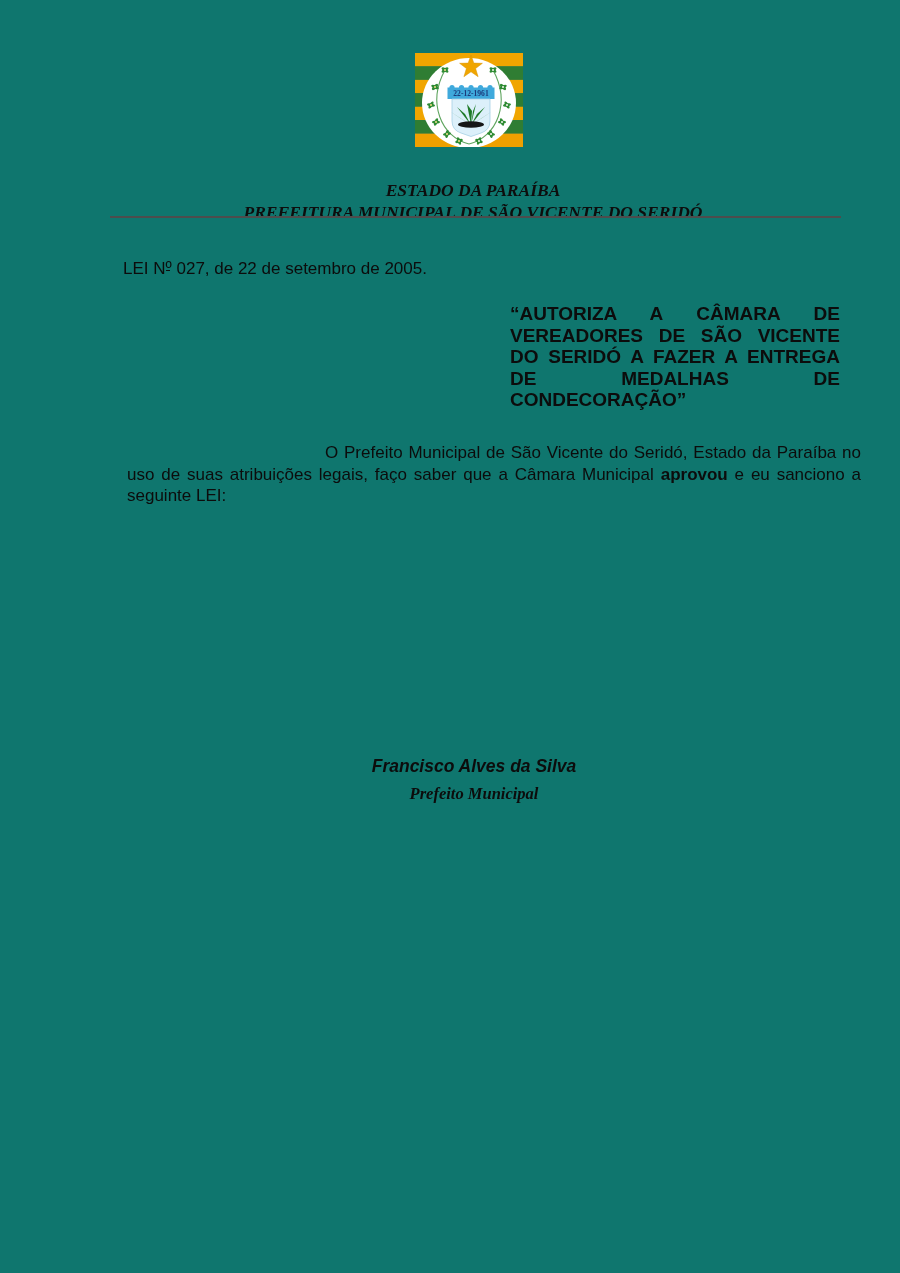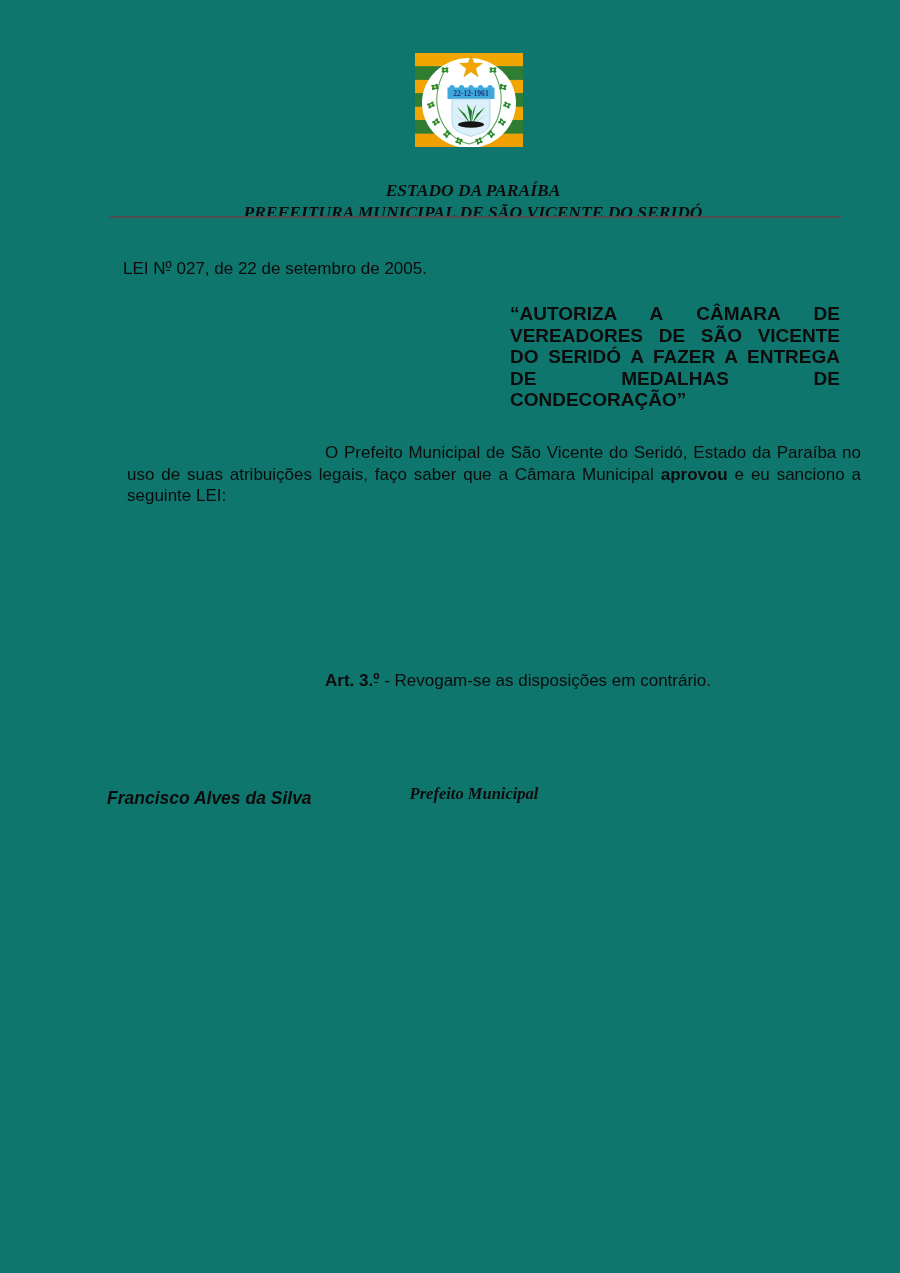--- a/index.html
+++ b/index.html
@@ -16,21 +16,21 @@
   .para{position:absolute;left:115px;width:734px;margin:12px;text-align:justify;
         font-size:17px;line-height:21.5px;text-indent:198px;}
   .preamble{top:430px;}
   .art1{top:514px;}
   .art2{top:598px;}
   .art3{top:658px;}
   .bold{font-weight:bold;}
   .ord{position:relative;}
   .ord::after{content:"";position:absolute;left:0.02em;right:0.1em;top:0.62em;
         border-bottom:1.6px solid currentColor;}
-  .sig-name{position:absolute;left:107px;top:788px;width:734px;text-align:left;
+  .sig-name{position:absolute;left:107px;top:756px;width:734px;text-align:center;
         font-weight:bold;font-style:italic;font-size:17.5px;}
   .sig-title{position:absolute;left:107px;top:784px;width:734px;text-align:center;
         font-family:"Liberation Serif", serif;font-weight:bold;font-style:italic;font-size:16.5px;}
 </style>
 </head>
 <body>
 
 <div class="page">
 
   <svg class="emblem" viewBox="0 0 108 94">
@@ -146,18 +146,17 @@
   <div class="rule"></div>
 
   <p class="lei-line"><span>LEI N</span><span class="ord">º</span><span> 027, de 22 de setembro de 2005.</span></p>
 
   <p class="epigraph">“AUTORIZA A CÂMARA DE VEREADORES DE SÃO VICENTE DO SERIDÓ A FAZER A ENTREGA DE MEDALHAS DE CONDECORAÇÃO”</p>
 
   <p class="para preamble"><span>O Prefeito Municipal de São Vicente do Seridó, Estado da Paraíba no uso de suas atribuições legais, faço saber que a Câmara Municipal </span><span class="bold">aprovou</span><span> e eu sanciono a seguinte LEI:</span></p>
 
 
 
-  <p class="para art3"><span class="bold">Art. 3.</span><span class="bold ord">º</span><span> - Revogam-se as disposições em contrário.</span></p>
 
   <div class="sig-name">Francisco Alves da Silva</div>
   <div class="sig-title">Prefeito Municipal</div>
 
 </div>
 
 </body></html>

